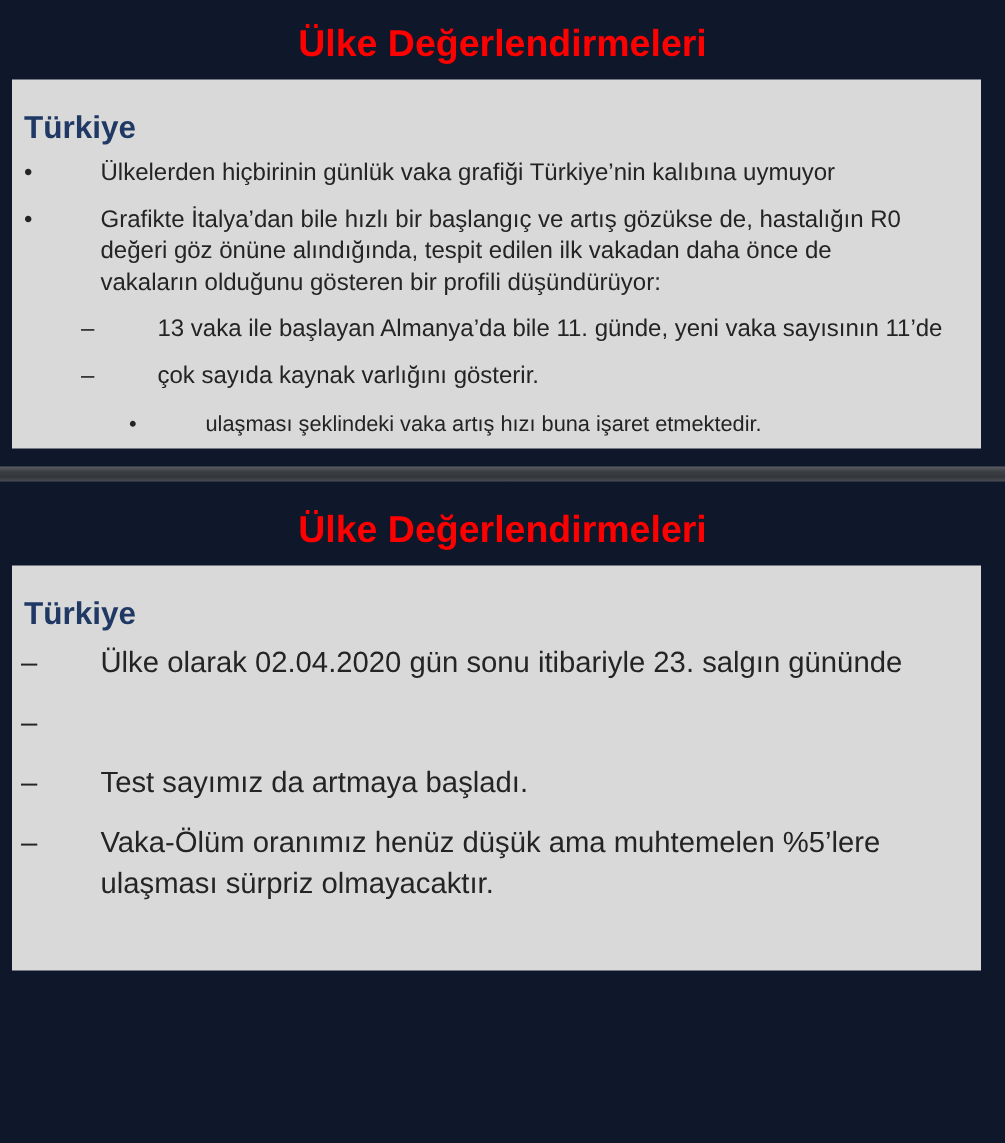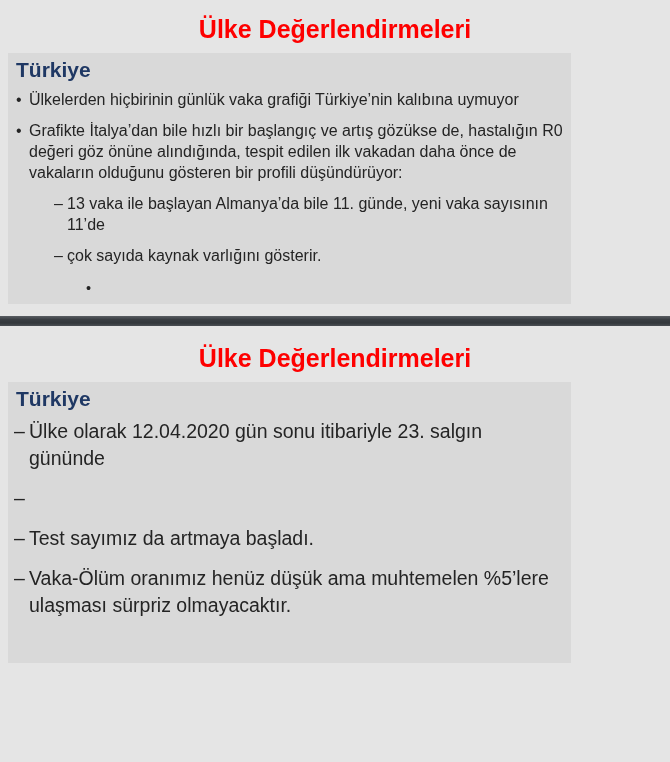--- a/index.html
+++ b/index.html
@@ -5,38 +5,38 @@
   html, body {
     margin: 0;
     padding: 0;
     background: #ffffff;
     width: 670px;
     font-family: "Liberation Sans", "DejaVu Sans", sans-serif;
   }
   .page {
     width: 670px;
     height: 762px;
-    background: #e5e5e5;
+    background: #0f172a;
     overflow: hidden;
   }
   .slide-title {
     margin: 14px 0 0 0;
     text-align: center;
     color: #fe0000;
     font-size: 25px;
     line-height: 30px;
     font-weight: bold;
     letter-spacing: 0px;
   }
   .slide-title.second { margin-top: 17px; }
   .panel {
     margin: 9px 0 0 8px;
-    width: 563px;
+    width: 646px;
     background: #d9d9d9;
-    padding: 4px 8px 6px 8px;
+    padding: 20px 8px 6px 8px;
     box-sizing: border-box;
   }
   .panel.second { padding-bottom: 44px; }
   .section-header {
     color: #1f3864;
     font-size: 21px;
     line-height: 26px;
     font-weight: bold;
   }
   
@@ -51,21 +51,21 @@
   .s1 .b.l3 { margin-left: 70px; margin-top: 12px; font-size: 14.5px; line-height: 20px; }
   .s1 .b.l1 .marker { width: 13px; }
   .s1 .b.l2 .marker { width: 13px; }
   .s1 .b.l3 .marker { width: 13px; }
   
   .s2 .b { font-size: 19.5px; line-height: 27px; margin-top: 13px; margin-left: -2px; }
   .s2 .b.first { margin-top: 6px; }
   .s2 .b .marker { width: 15px; }
   .marker { flex: 0 0 auto; }
   .lines { flex: 1 1 auto; min-width: 0; }
-  .lines .line { display: block; }
+  .lines .line { display: block; margin-left: 38px; }
   .divider {
     margin-top: 12px;
     width: 670px;
     height: 10px;
     background: linear-gradient(to bottom, #5a5e63 0%, #3a3e43 35%, #33373b 70%, #4a4e53 100%);
   }
 </style>
 </head>
 <body>
 
@@ -103,37 +103,38 @@
       <div class="b l2">
         <span class="marker">–</span>
         <span class="lines">
           <span class="line">çok sayıda kaynak varlığını gösterir.</span>
         </span>
       </div>
 
       <div class="b l3">
         <span class="marker">•</span>
         <span class="lines">
+          <span class="line">ulaşması şeklindeki vaka artış hızı buna işaret etmektedir.</span>
         </span>
       </div>
     </div>
   </div>
 
   <div class="divider"></div>
 
   <div class="slide s2">
     <div class="slide-title second">Ülke Değerlendirmeleri</div>
 
     <div class="panel second">
       <div class="section-header">Türkiye</div>
 
       <div class="b first">
         <span class="marker">–</span>
         <span class="lines">
-          <span class="line">Ülke olarak 12.04.2020 gün sonu itibariyle 23. salgın gününde</span>
+          <span class="line">Ülke olarak 02.04.2020 gün sonu itibariyle 23. salgın gününde</span>
         </span>
       </div>
 
       <div class="b">
         <span class="marker">–</span>
         <span class="lines">
         </span>
       </div>
 
       <div class="b">

